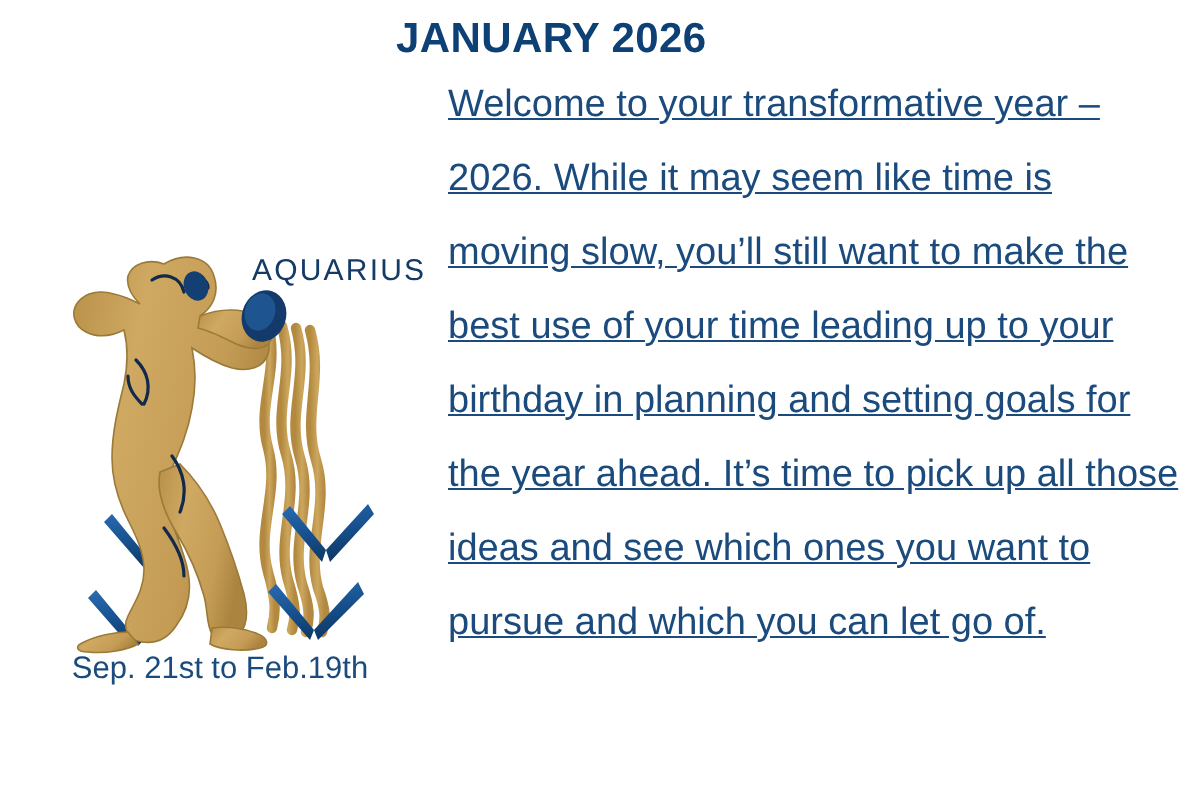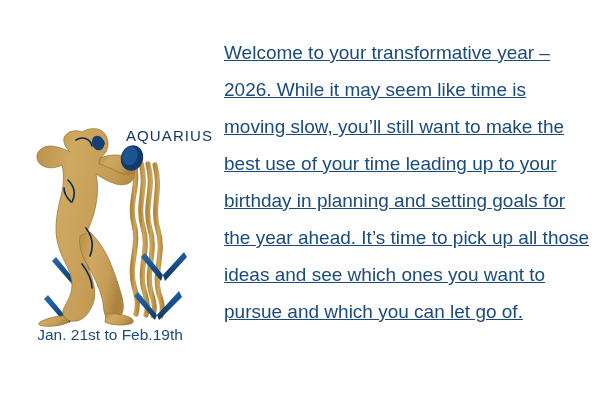--- a/index.html
+++ b/index.html
@@ -197,22 +197,23 @@
         <g>
           <ellipse cx="120" cy="34" rx="11" ry="13" fill="#133a6b" transform="rotate(18 120 34)"></ellipse>
           <ellipse cx="118" cy="32" rx="7.5" ry="9.5" fill="#1e5590" transform="rotate(18 118 32)"></ellipse>
           <ellipse cx="86" cy="19" rx="6" ry="7.5" fill="#143f72" transform="rotate(-20 86 19)"></ellipse>
         </g>
       </svg>
     </div>
 
     <div id="sign-name">AQUARIUS</div>
 
-    <div id="date-range">Jan. 21st to Feb.19th</div>
+    <div id="date-range">Sep. 21st to Feb.19th</div>
   </div>
 
   <div id="article">
+    <div id="headline">JANUARY 2026</div>
     <div id="body-copy">
       <p>Welcome to your transformative year – 2026. While it may seem like time is moving slow, you’ll still want to make the best use of your time leading up to your birthday in planning and setting goals for the year ahead. It’s time to pick up all those ideas and see which ones you want to pursue and which you can let go of.</p>
     </div>
   </div>
 
 </div>
 
 </body></html>

